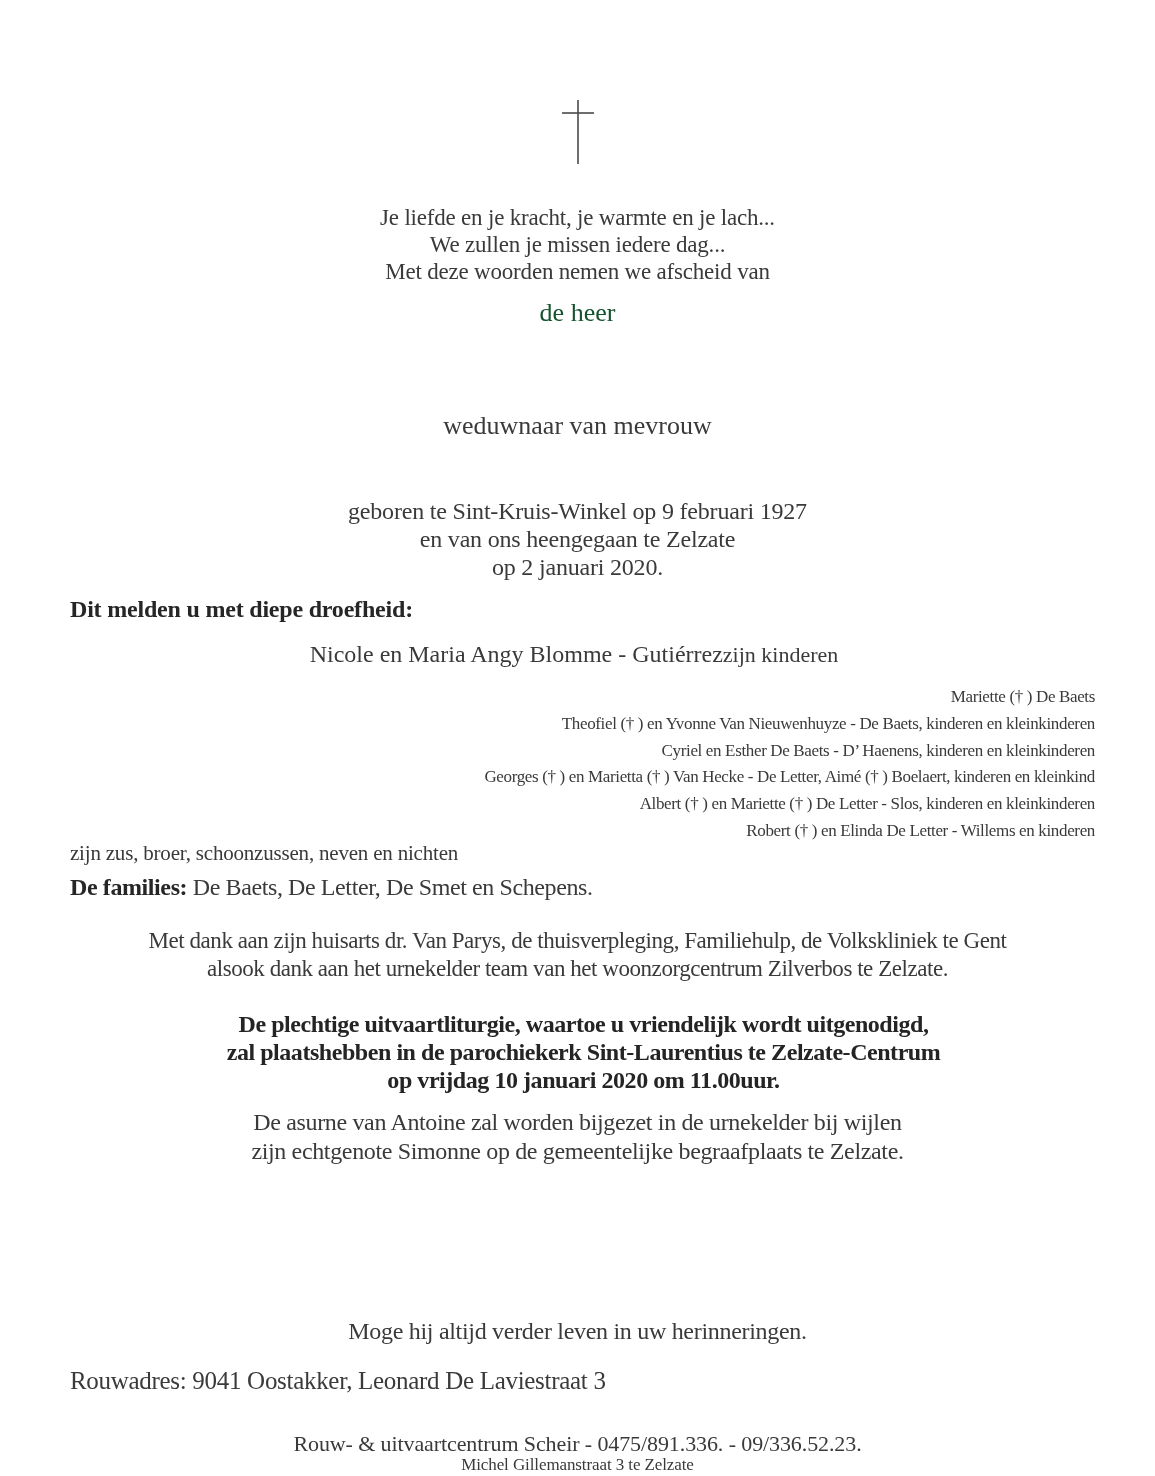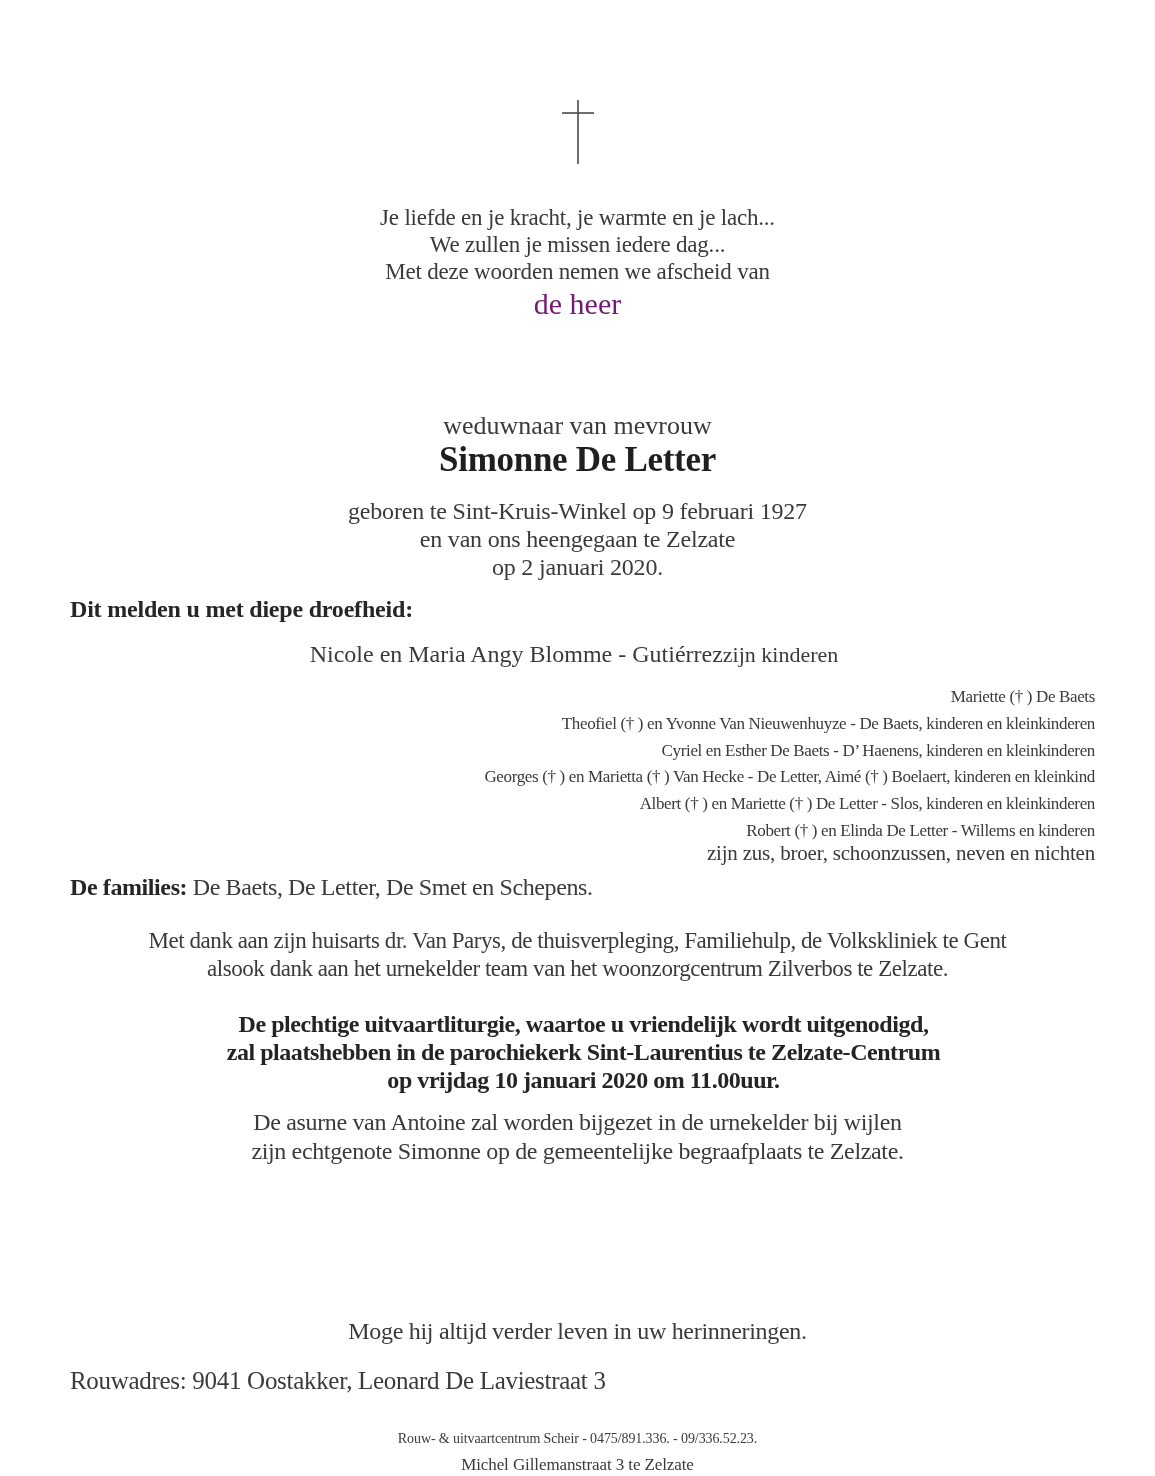--- a/index.html
+++ b/index.html
@@ -28,23 +28,23 @@
   }
 
   .poem {
     top: 180px;
     font-size: 23px;
     line-height: 27px;
     letter-spacing: -0.2px;
   }
 
   .salutation {
-    top: 263px;
-    font-size: 30px;
-    color: #701a75;
+    top: 274px;
+    font-size: 26px;
+    color: #14532d;
   }
   .deceased-name {
     top: 315px;
     font-size: 51px;
     font-weight: bold;
     font-style: italic;
     color: #1a1a1a;
   }
   .relation {
     top: 387px;
@@ -92,22 +92,22 @@
     font-size: 17px;
     line-height: 26.8px;
     letter-spacing: -0.35px;
     white-space: nowrap;
     text-align: right;
   }
 
   .relatives-relation {
     top: 817px;
     left: 70px;
-    right: 60px;
-    text-align: right;
+    right: 84px;
+    text-align: left;
     font-size: 21px;
     letter-spacing: -0.2px;
   }
 
   .families-row {
     top: 850px;
     left: 70px;
     font-size: 24px;
     letter-spacing: -0.4px;
   }
@@ -155,21 +155,21 @@
 
   .mourning-address {
     top: 1343px;
     left: 70px;
     font-size: 25px;
     letter-spacing: -0.3px;
   }
 
   .footer-line1 {
     top: 1407px;
-    font-size: 14px;
+    font-size: 22px;
     letter-spacing: -0.1px;
   }
   .footer-line2 {
     top: 1431px;
     font-size: 17px;
     letter-spacing: -0.1px;
   }
 </style>
 </head>
 <body>
@@ -187,21 +187,20 @@
     <div>Je liefde en je kracht, je warmte en je lach...</div>
     <div>We zullen je missen iedere dag...</div>
     <div>Met deze woorden nemen we afscheid van</div>
   </div>
 
   <div class="abs centered salutation">de heer</div>
 
 
   <div class="abs centered relation">weduwnaar van mevrouw</div>
 
-  <div class="abs centered spouse-name">Simonne De Letter</div>
 
   <div class="abs centered life-block">
     <div>geboren te Sint-Kruis-Winkel op 9 februari 1927</div>
     <div>en van ons heengegaan te Zelzate</div>
     <div>op 2 januari 2020.</div>
   </div>
 
   <div class="abs announce-heading">Dit melden u met diepe droefheid:</div>
 
   <div class="abs children-row">

